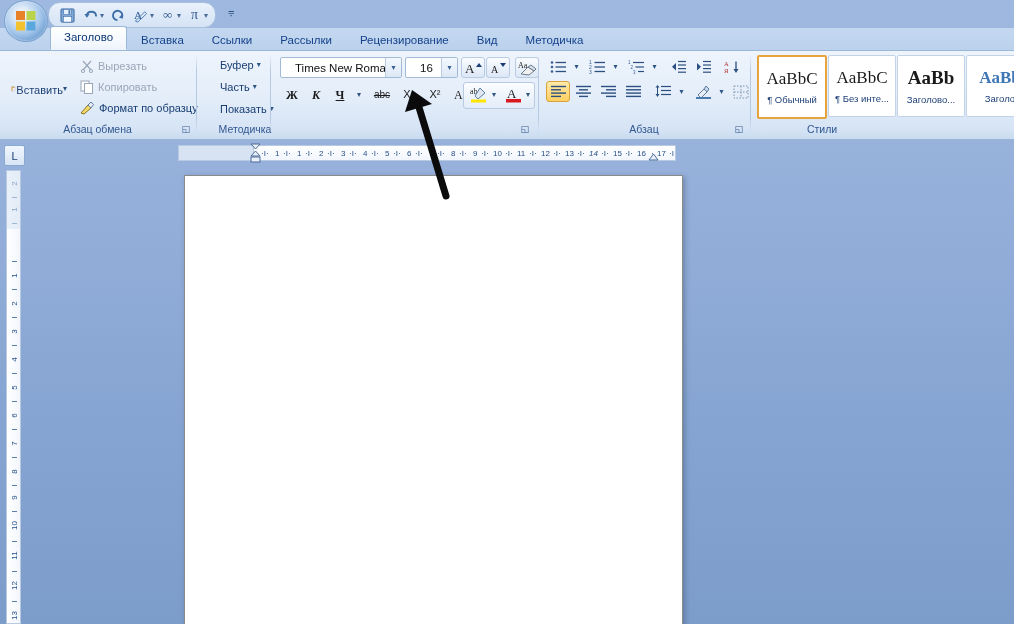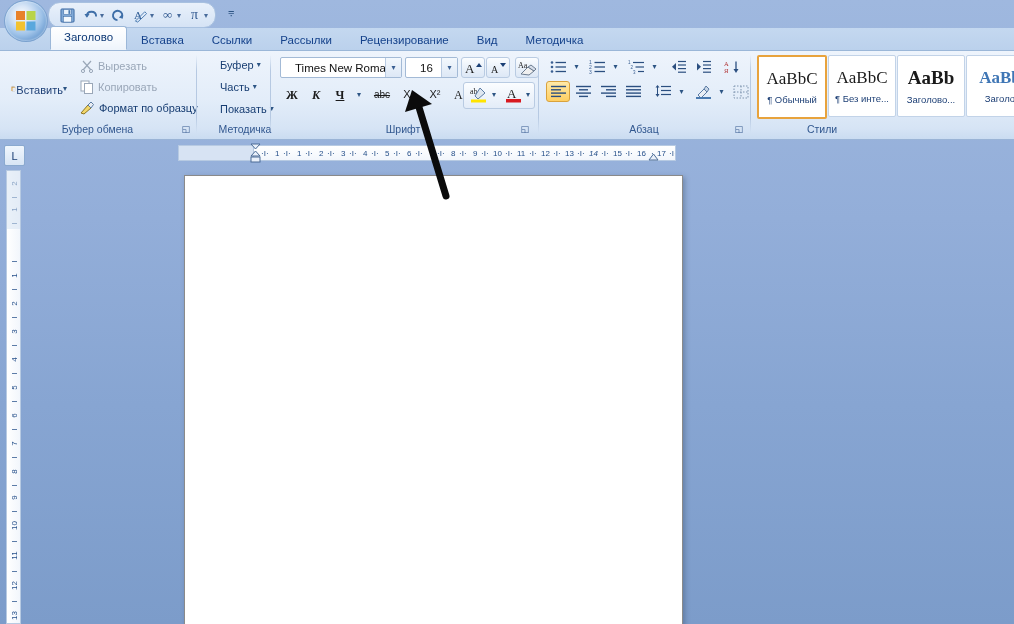--- a/index.html
+++ b/index.html
@@ -310,21 +310,21 @@
       </div>
 
       <div class="cmd-row enabled" style="left:76px; top:48px;">
         <svg width="15" height="14" viewBox="0 0 15 14">
           <path d="M1 12 L8 4 L11 7 L4 13 Z" fill="#f2d76b" stroke="#8d7520"></path>
           <path d="M8 4 L11 1 L13.5 3.5 L11 7 Z" fill="#e9edf3" stroke="#5d7da3"></path>
         </svg>
         <span>Формат по образцу</span>
       </div>
 
-      <div class="group-label">Буфер обмена</div>
+      <div class="group-label">Абзац обмена</div>
       <div class="dlg-launch">◱</div>
     </div>
     <div class="group-sep" style="left:196px;"></div>
 
     <div class="group" style="left:210px; width:70px;">
       <div class="mini-btn" style="left:6px; top:4px;">
         <span>Буфер</span>
         <span class="caret">▾</span>
       </div>
       <div class="mini-btn" style="left:6px; top:26px;">
@@ -418,21 +418,20 @@
       <div class="tbtn flat" style="left:230px; top:33px; width:22px;">
         <svg width="17" height="17" viewBox="0 0 17 17">
           <text x="2" y="12" font-family="Liberation Serif, serif" font-size="13" fill="#1b1b1b">A</text>
           <rect x="1" y="13" width="15" height="3.5" fill="#d81920"></rect>
         </svg>
       </div>
       <div class="tbtn flat" style="left:250px; top:33px; width:12px;">
         <span class="caret">▾</span>
       </div>
 
-      <div class="group-label">Шрифт</div>
       <div class="dlg-launch">◱</div>
     </div>
     <div class="group-sep" style="left:538px;"></div>
 
     <div class="group" style="left:540px; width:208px;">
       <div class="tbtn flat" style="left:6px; top:5px; width:24px;">
         <svg width="17" height="14" viewBox="0 0 17 14">
           <g fill="#3a5f92">
               <circle cx="2" cy="2.5" r="1.3"></circle>
               <circle cx="2" cy="7" r="1.3"></circle>

